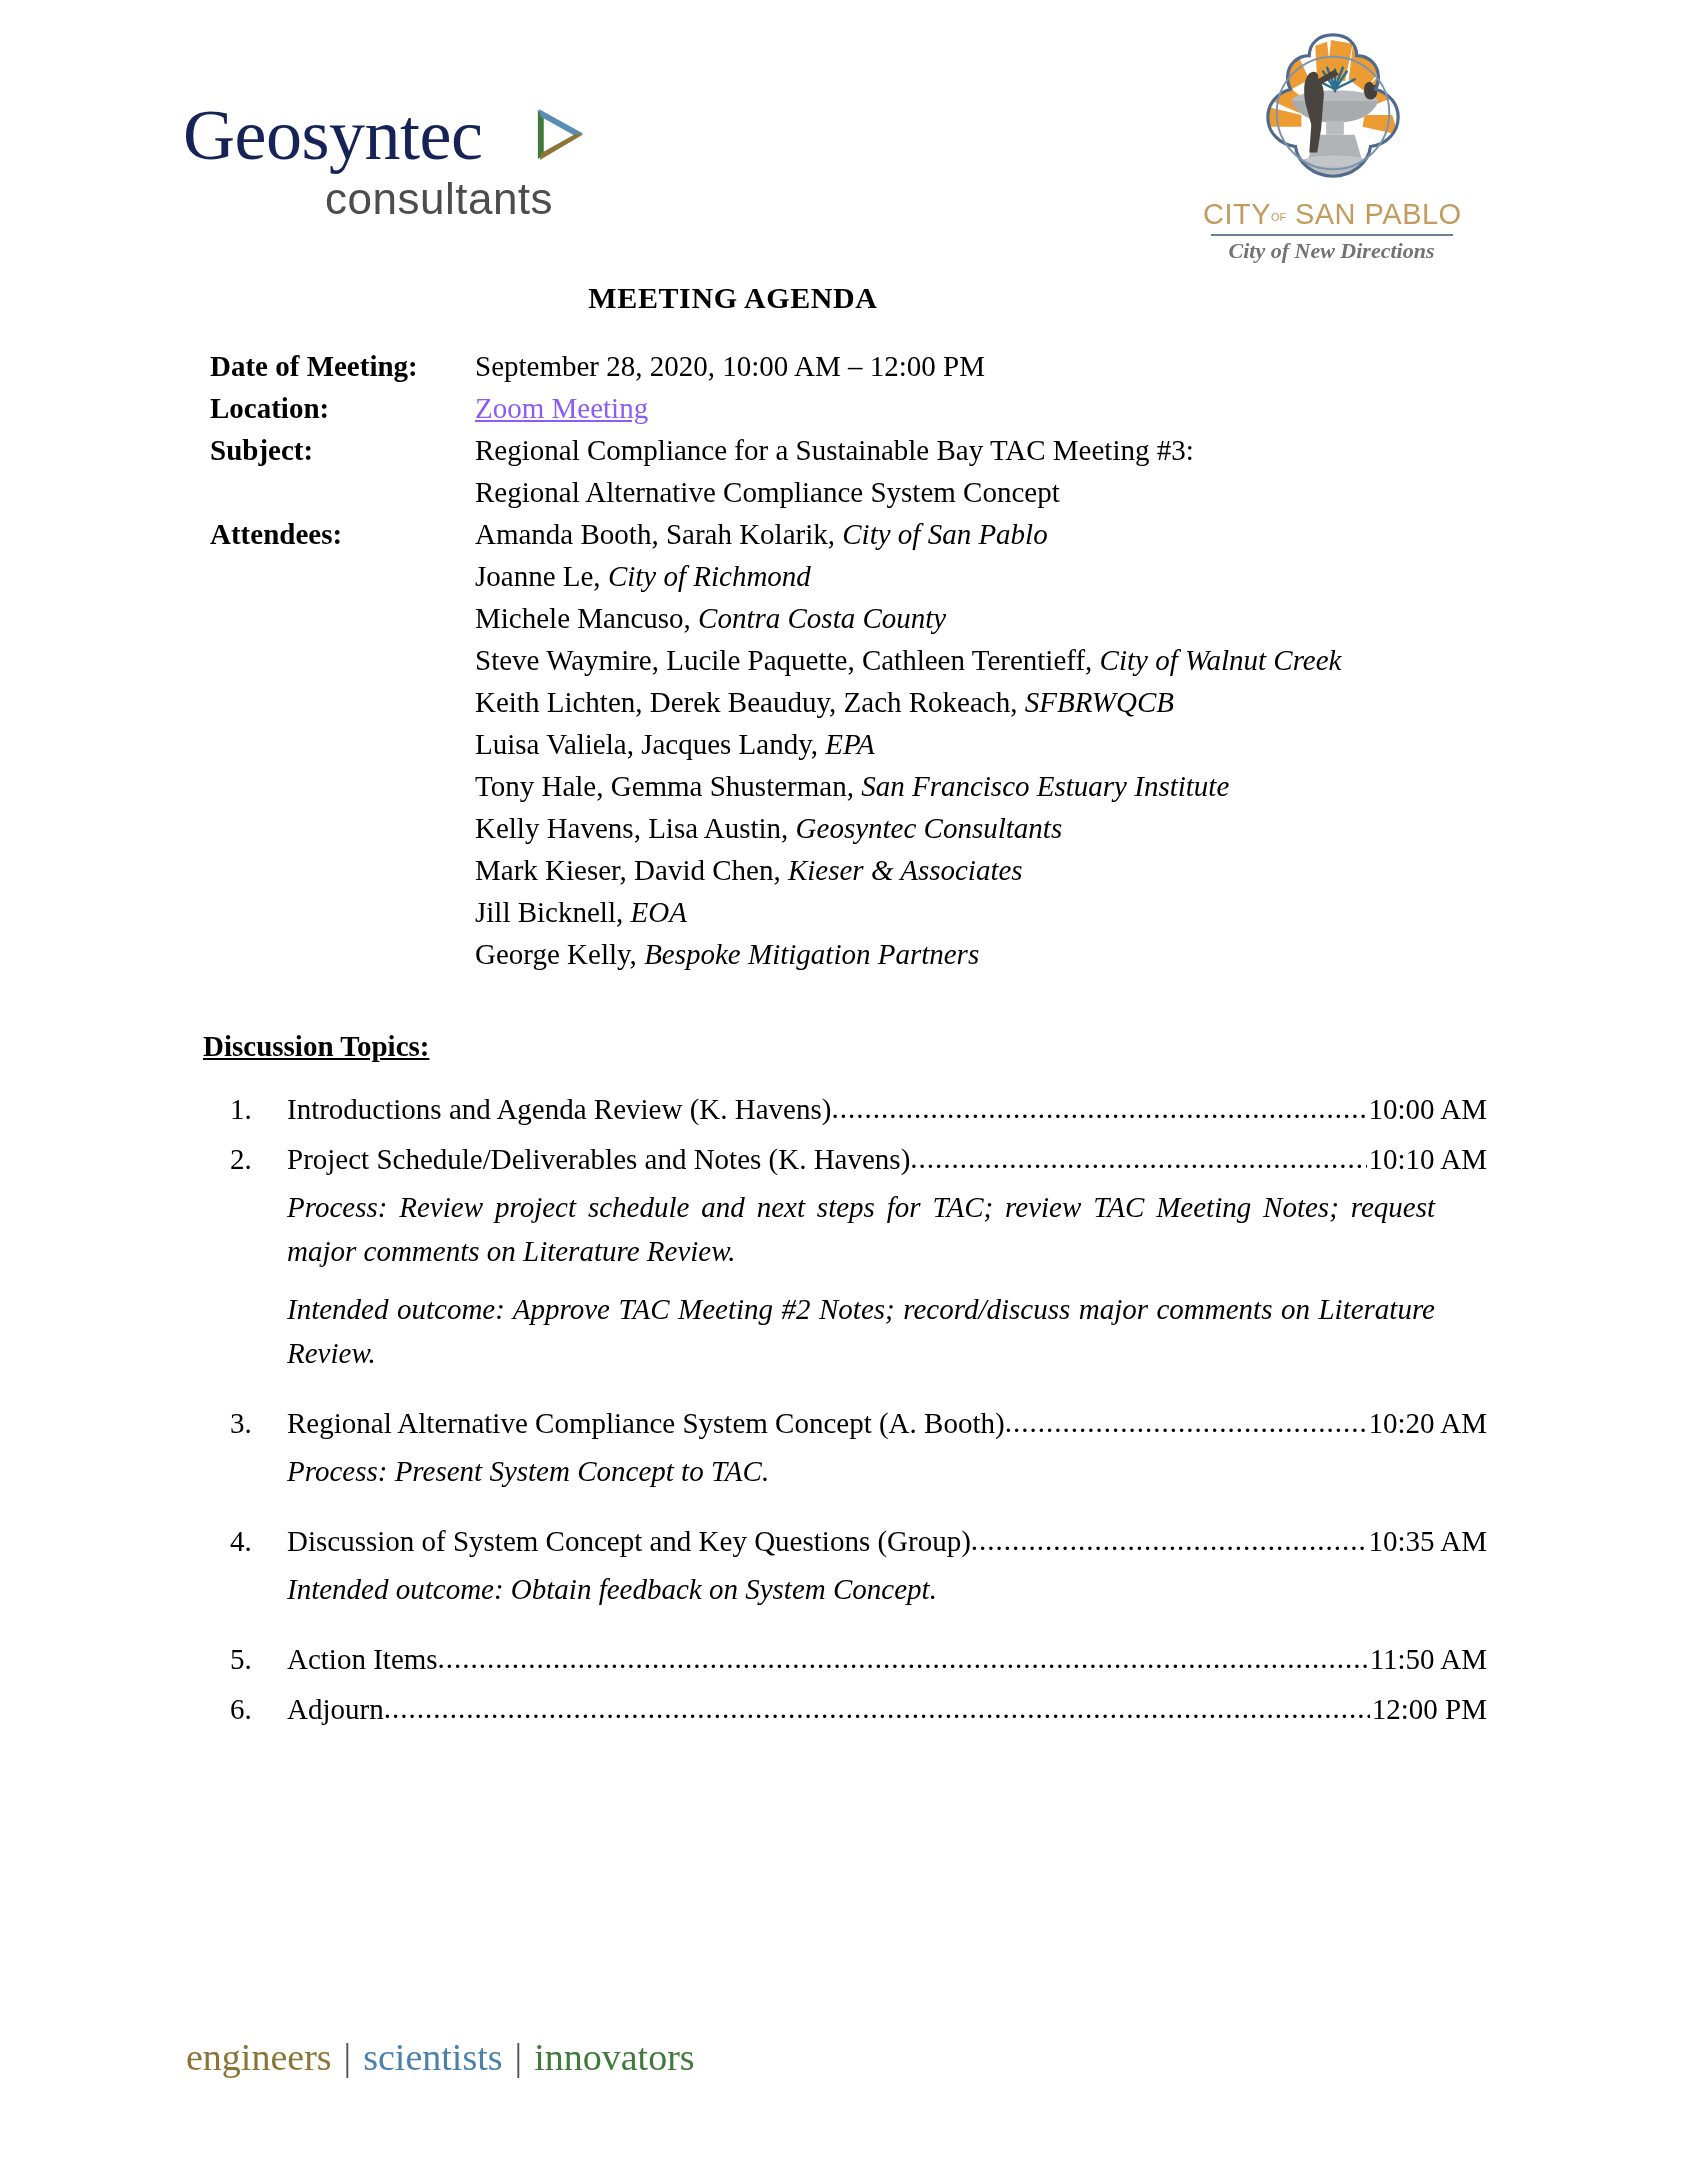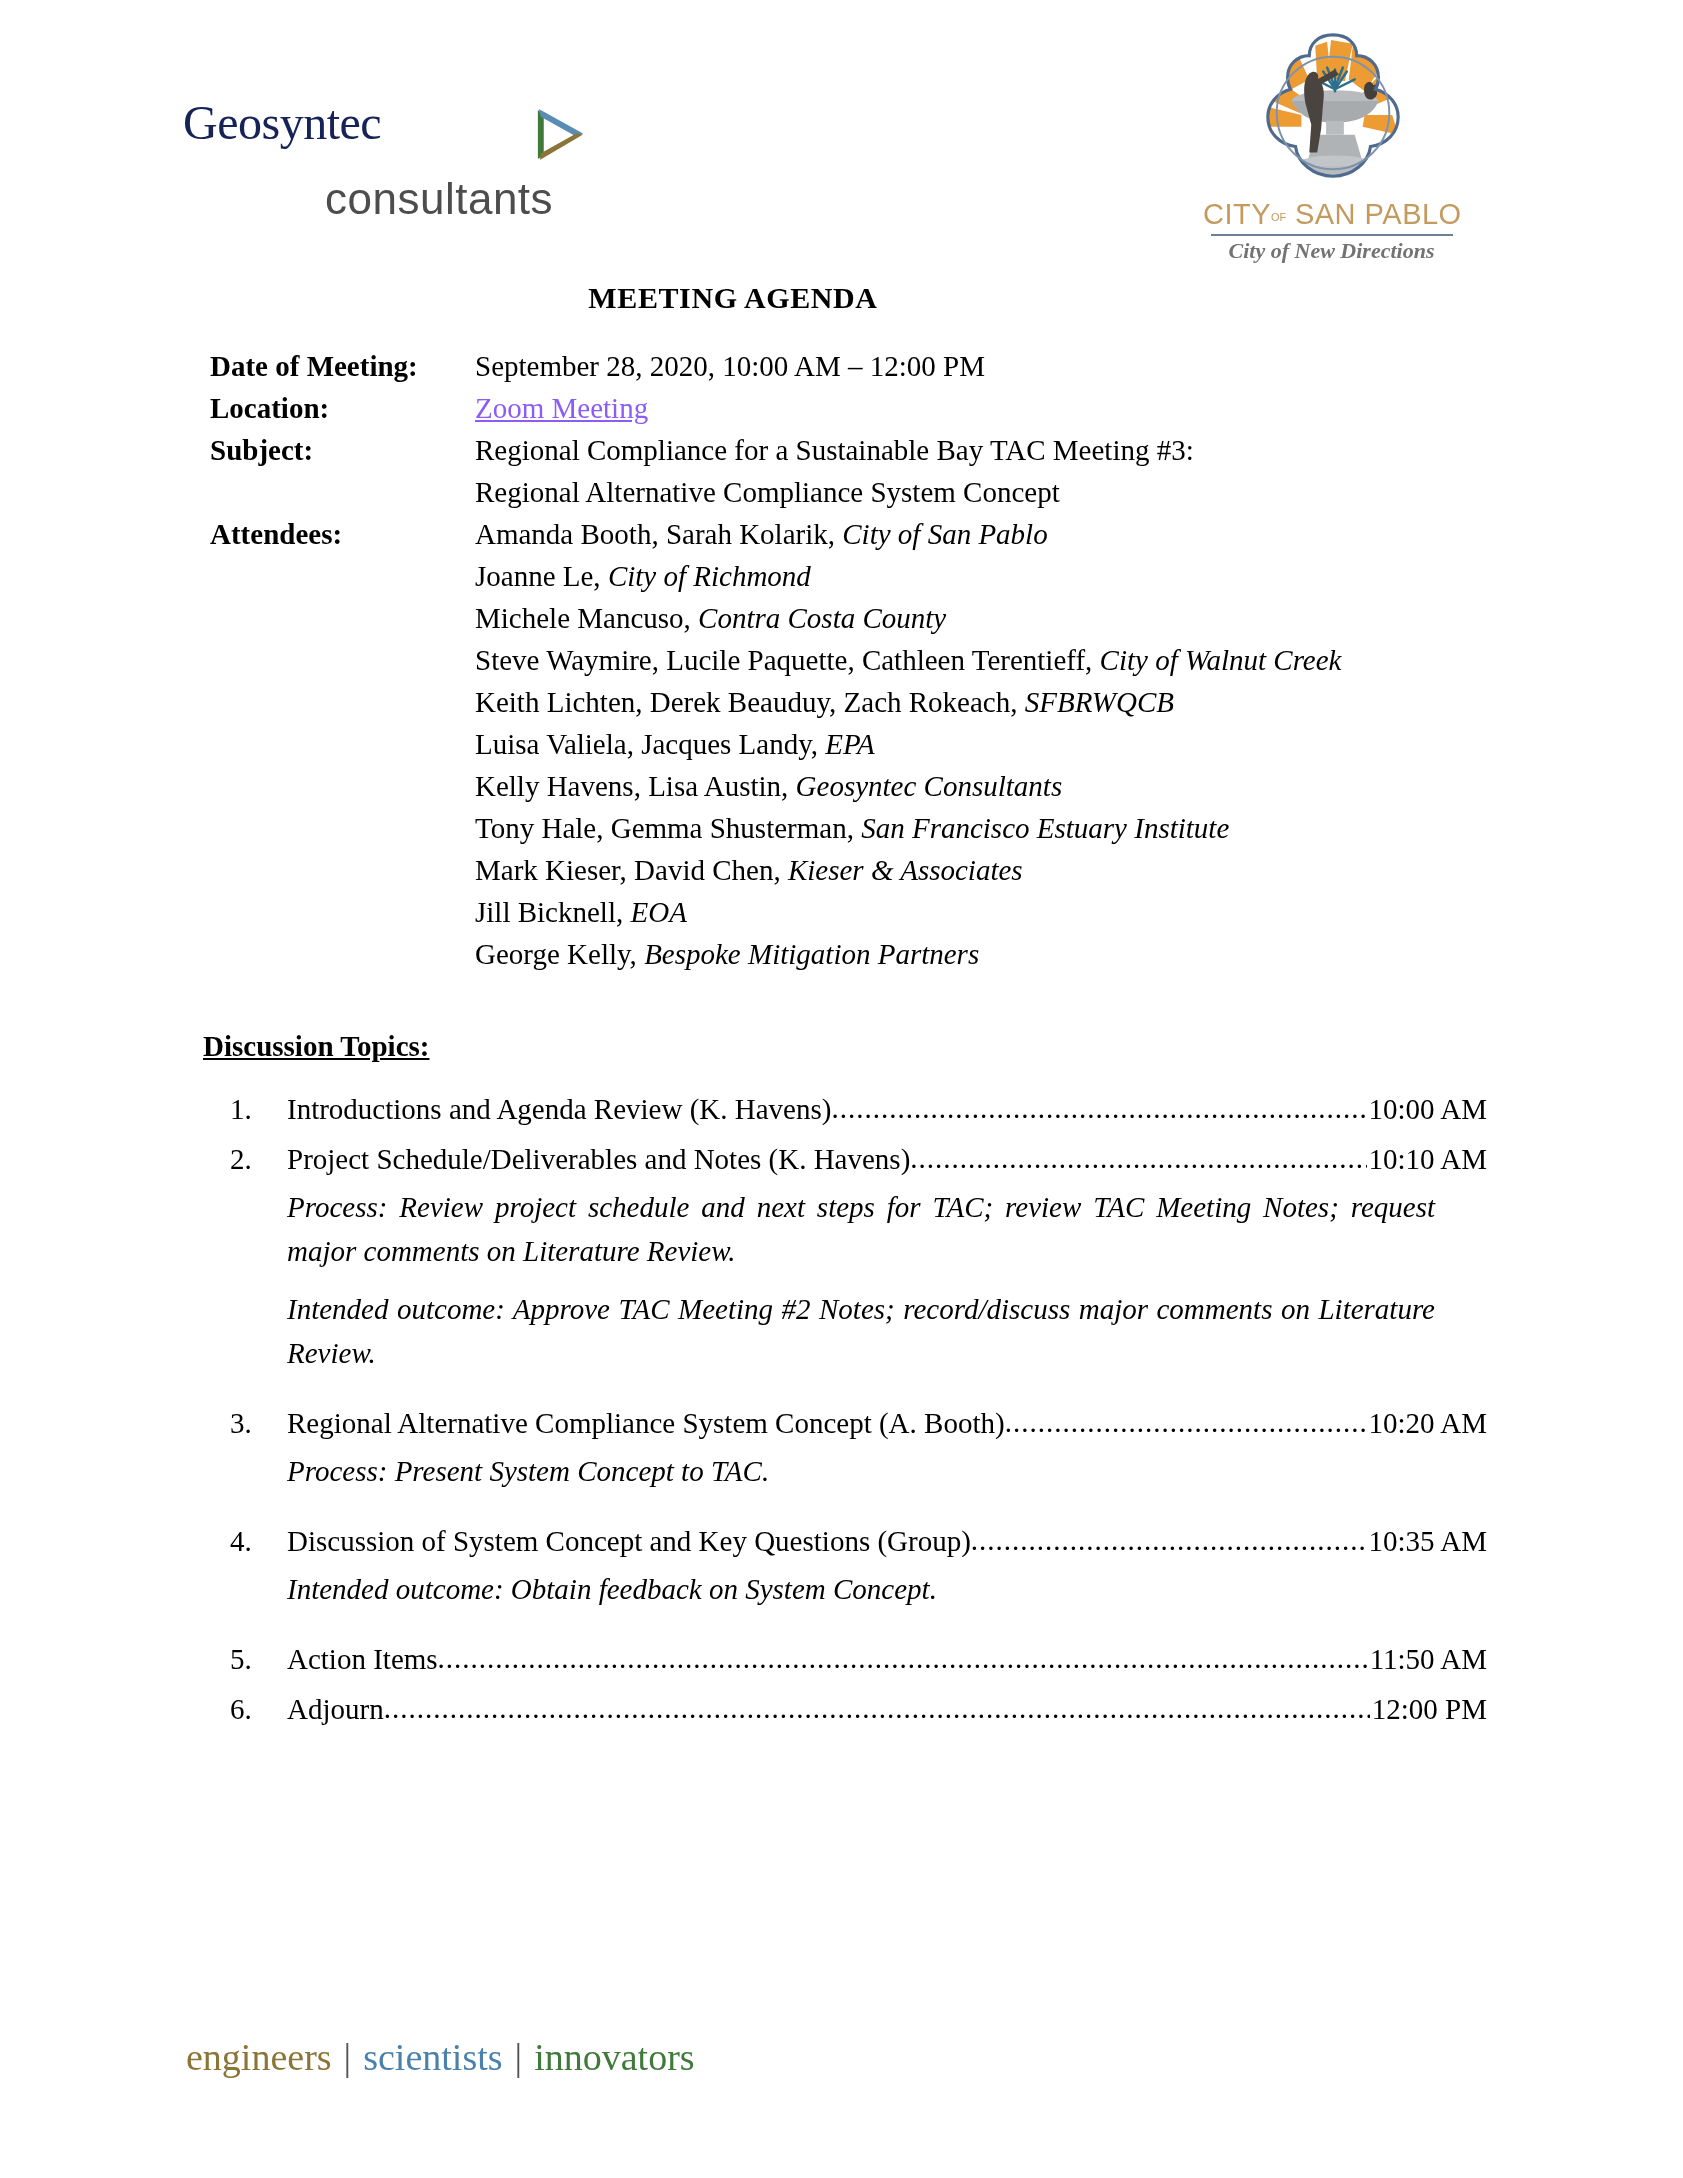--- a/index.html
+++ b/index.html
@@ -33,21 +33,21 @@
 
   .geosyntec-logo {
     position: absolute;
     left: 183px;
     top: 99px;
     width: 416px;
     height: 144px;
   }
   .geo-word {
     font-family: "Liberation Serif", "DejaVu Serif", serif;
-    font-size: 48px;
+    font-size: 72px;
     line-height: 1;
     color: #152356;
     letter-spacing: -0.5px;
     position: absolute;
     left: 0; top: 0;
     white-space: nowrap;
   }
   .geo-tri {
     position: absolute;
     left: 345px;
@@ -363,22 +363,22 @@
 
     <div class="meta-row">
       <div class="meta-label">Attendees:</div>
       <div class="meta-value">
         <div class="attendee-line"><span>Amanda Booth, Sarah Kolarik, </span><span class="org">City of San Pablo</span></div>
         <div class="attendee-line"><span>Joanne Le, </span><span class="org">City of Richmond</span></div>
         <div class="attendee-line"><span>Michele Mancuso, </span><span class="org">Contra Costa County</span></div>
         <div class="attendee-line"><span>Steve Waymire, Lucile Paquette, Cathleen Terentieff, </span><span class="org">City of Walnut Creek</span></div>
         <div class="attendee-line"><span>Keith Lichten, Derek Beauduy, Zach Rokeach, </span><span class="org">SFBRWQCB</span></div>
         <div class="attendee-line"><span>Luisa Valiela, Jacques Landy, </span><span class="org">EPA</span></div>
+        <div class="attendee-line"><span>Tony Hale, Gemma Shusterman, </span><span class="org">San Francisco Estuary Institute</span></div>
         <div class="attendee-line"><span>Kelly Havens, Lisa Austin, </span><span class="org">Geosyntec Consultants</span></div>
-        <div class="attendee-line"><span>Tony Hale, Gemma Shusterman, </span><span class="org">San Francisco Estuary Institute</span></div>
         <div class="attendee-line"><span>Mark Kieser, David Chen, </span><span class="org">Kieser &amp; Associates</span></div>
         <div class="attendee-line"><span>Jill Bicknell, </span><span class="org">EOA</span></div>
         <div class="attendee-line"><span>George Kelly, </span><span class="org">Bespoke Mitigation Partners</span></div>
       </div>
     </div>
   </div>
 
   <div class="topics-heading">Discussion Topics:</div>
 
   <div class="topics">

